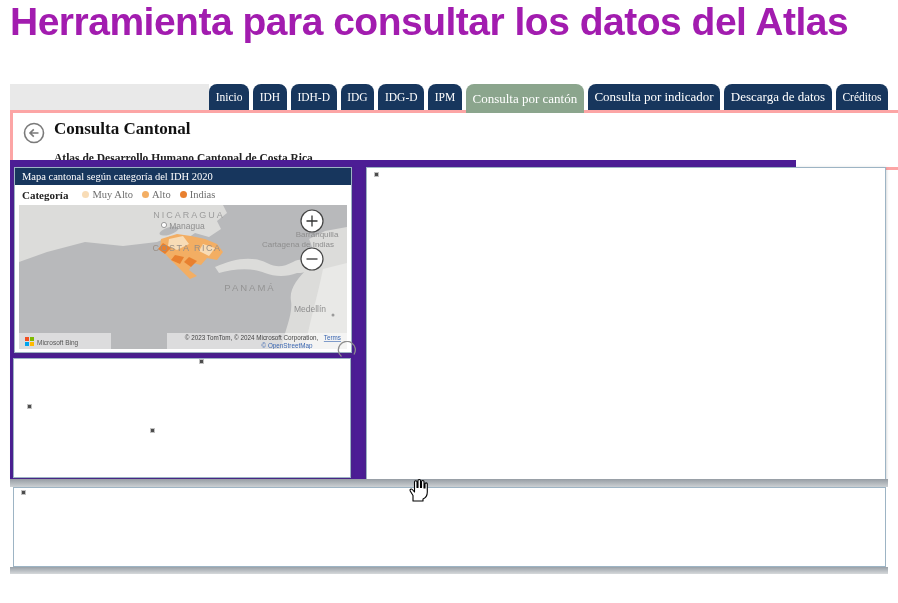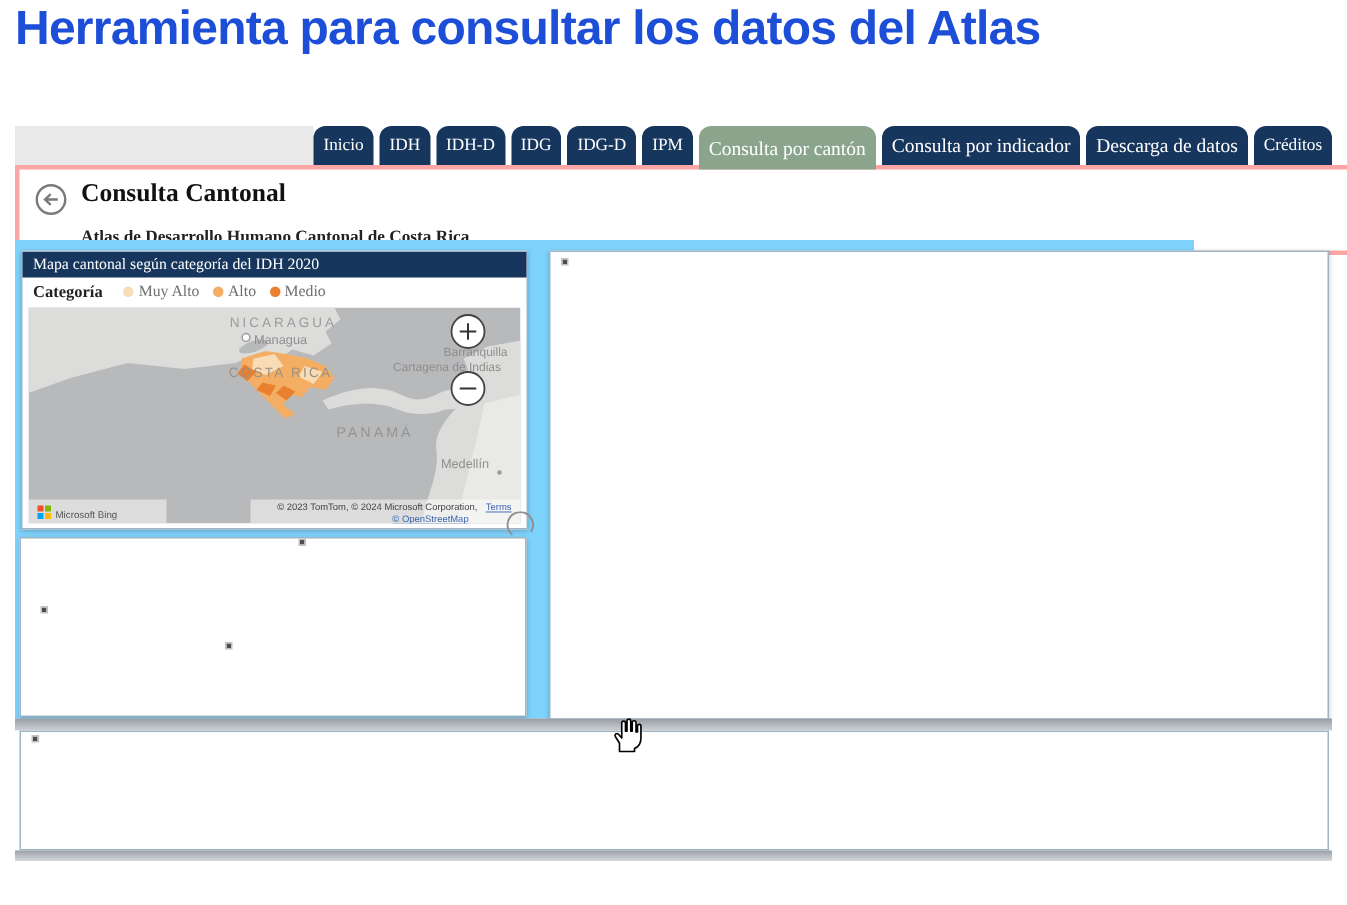--- a/index.html
+++ b/index.html
@@ -1,37 +1,37 @@
 <!DOCTYPE html>
 <html><head>
 <meta charset="utf-8">
 <style>
   html,body{margin:0;padding:0;background:#fff;}
   .stage{position:relative;width:898px;height:603px;background:#fff;overflow:hidden;
          font-family:"Liberation Serif",serif;}
   .page-title{position:absolute;left:10px;top:0px;width:860px;margin:0;
-    font-family:"Liberation Sans",sans-serif;font-weight:700;font-size:32px;
-    letter-spacing:-0.5px;color:#1d4ed8;}
+    font-family:"Liberation Sans",sans-serif;font-weight:700;font-size:39px;
+    letter-spacing:-0.5px;color:#a21caf;}
   
   .tabs-spacer{position:absolute;left:10px;top:84px;width:199px;height:26px;background:#e9e9e9;}
   .tabs{position:absolute;left:209px;top:84px;width:679px;height:26px;display:flex;gap:4px;align-items:flex-start;}
   .tab{flex:1 1 auto;height:26px;background:#17365d;color:#fff;border-radius:8px 8px 0 0;
     display:flex;align-items:center;justify-content:center;text-align:center;
     font-size:11.5px;line-height:12px;cursor:pointer;box-sizing:border-box;padding:1px 3px;}
   .tab.two-line{font-size:13px;line-height:11.5px;}
   .tab.selected{background:#8ba58d;height:29px;margin-bottom:-3px;z-index:3;}
   
   .header-box{position:absolute;left:10px;top:110px;width:876px;height:48px;background:#fff;
     border:3px solid #fca5a5;display:flex;align-items:flex-start;padding:6px 0 0 10px;box-sizing:content-box;}
   .back-btn{width:22px;height:22px;margin-top:3px;cursor:pointer;flex:0 0 auto;}
   .header-text{margin-left:9px;}
   .header-title{font-weight:700;font-size:17px;color:#111;line-height:20px;}
   .header-subtitle{font-weight:700;font-size:11.5px;color:#222;line-height:14px;margin-top:12px;}
   
-  .middle{position:absolute;left:10px;top:160px;width:786px;height:319px;background:#7dd3fc;}
+  .middle{position:absolute;left:10px;top:160px;width:786px;height:319px;background:#4c1d95;}
   .panel{position:absolute;background:#fff;border:1px solid #9db4c4;box-shadow:0 1px 3px rgba(60,70,80,.35);box-sizing:border-box;}
   .map-panel{left:4px;top:7px;width:338px;height:186px;}
   .map-panel-header{background:#17365d;color:#fff;font-size:10.5px;padding:2px 7px;height:13px;line-height:13px;}
   .legend{display:flex;align-items:center;padding:2px 7px;height:15px;}
   .legend-label{font-weight:700;font-size:11px;color:#222;margin-right:14px;}
   .legend-item{display:flex;align-items:center;margin-right:9px;font-size:10.5px;color:#6e6e6e;}
   .legend-dot{width:7px;height:7px;border-radius:50%;margin-right:3px;flex:0 0 auto;}
   .map-canvas{margin:1px 4px 4px 4px;width:328px;height:144px;position:relative;cursor:pointer;}
   .left-lower-panel{left:3px;top:198px;width:338px;height:120px;}
   .right-panel{left:356px;top:7px;width:520px;height:313px;}
@@ -92,21 +92,21 @@
         <span class="legend-item">
           <span class="legend-dot" style="background: rgb(248, 220, 182);"></span>
           <span>Muy Alto</span>
         </span>
         <span class="legend-item">
           <span class="legend-dot" style="background: rgb(243, 174, 99);"></span>
           <span>Alto</span>
         </span>
         <span class="legend-item">
           <span class="legend-dot" style="background: rgb(232, 128, 47);"></span>
-          <span>Medio</span>
+          <span>Indias</span>
         </span>
       </div>
       <div class="map-canvas">
         <svg class="map-svg" width="328" height="144" viewBox="0 0 328 144">
           <rect x="0" y="0" width="328" height="144" fill="#b8b9bb"></rect>
 
           <path d="M0 0 L204 0 L208 8 L198 16 L202 24 L190 32 L176 28 L166 35 L152 31 L138 37 L104 41 L66 37 L28 47 L0 57 Z" fill="#dcdcda"></path>
           <ellipse cx="150" cy="26" rx="10" ry="3.6" fill="#b8b9bb" transform="rotate(-18 150 26)"></ellipse>
 
           <path d="M196 62 C214 54 232 50 248 58 C258 63 264 62 274 57 C282 53 290 54 294 60 C296 65 288 68 278 68 C268 72 256 72 246 68 C232 62 214 64 200 68 Z" fill="#dcdcda"></path>

